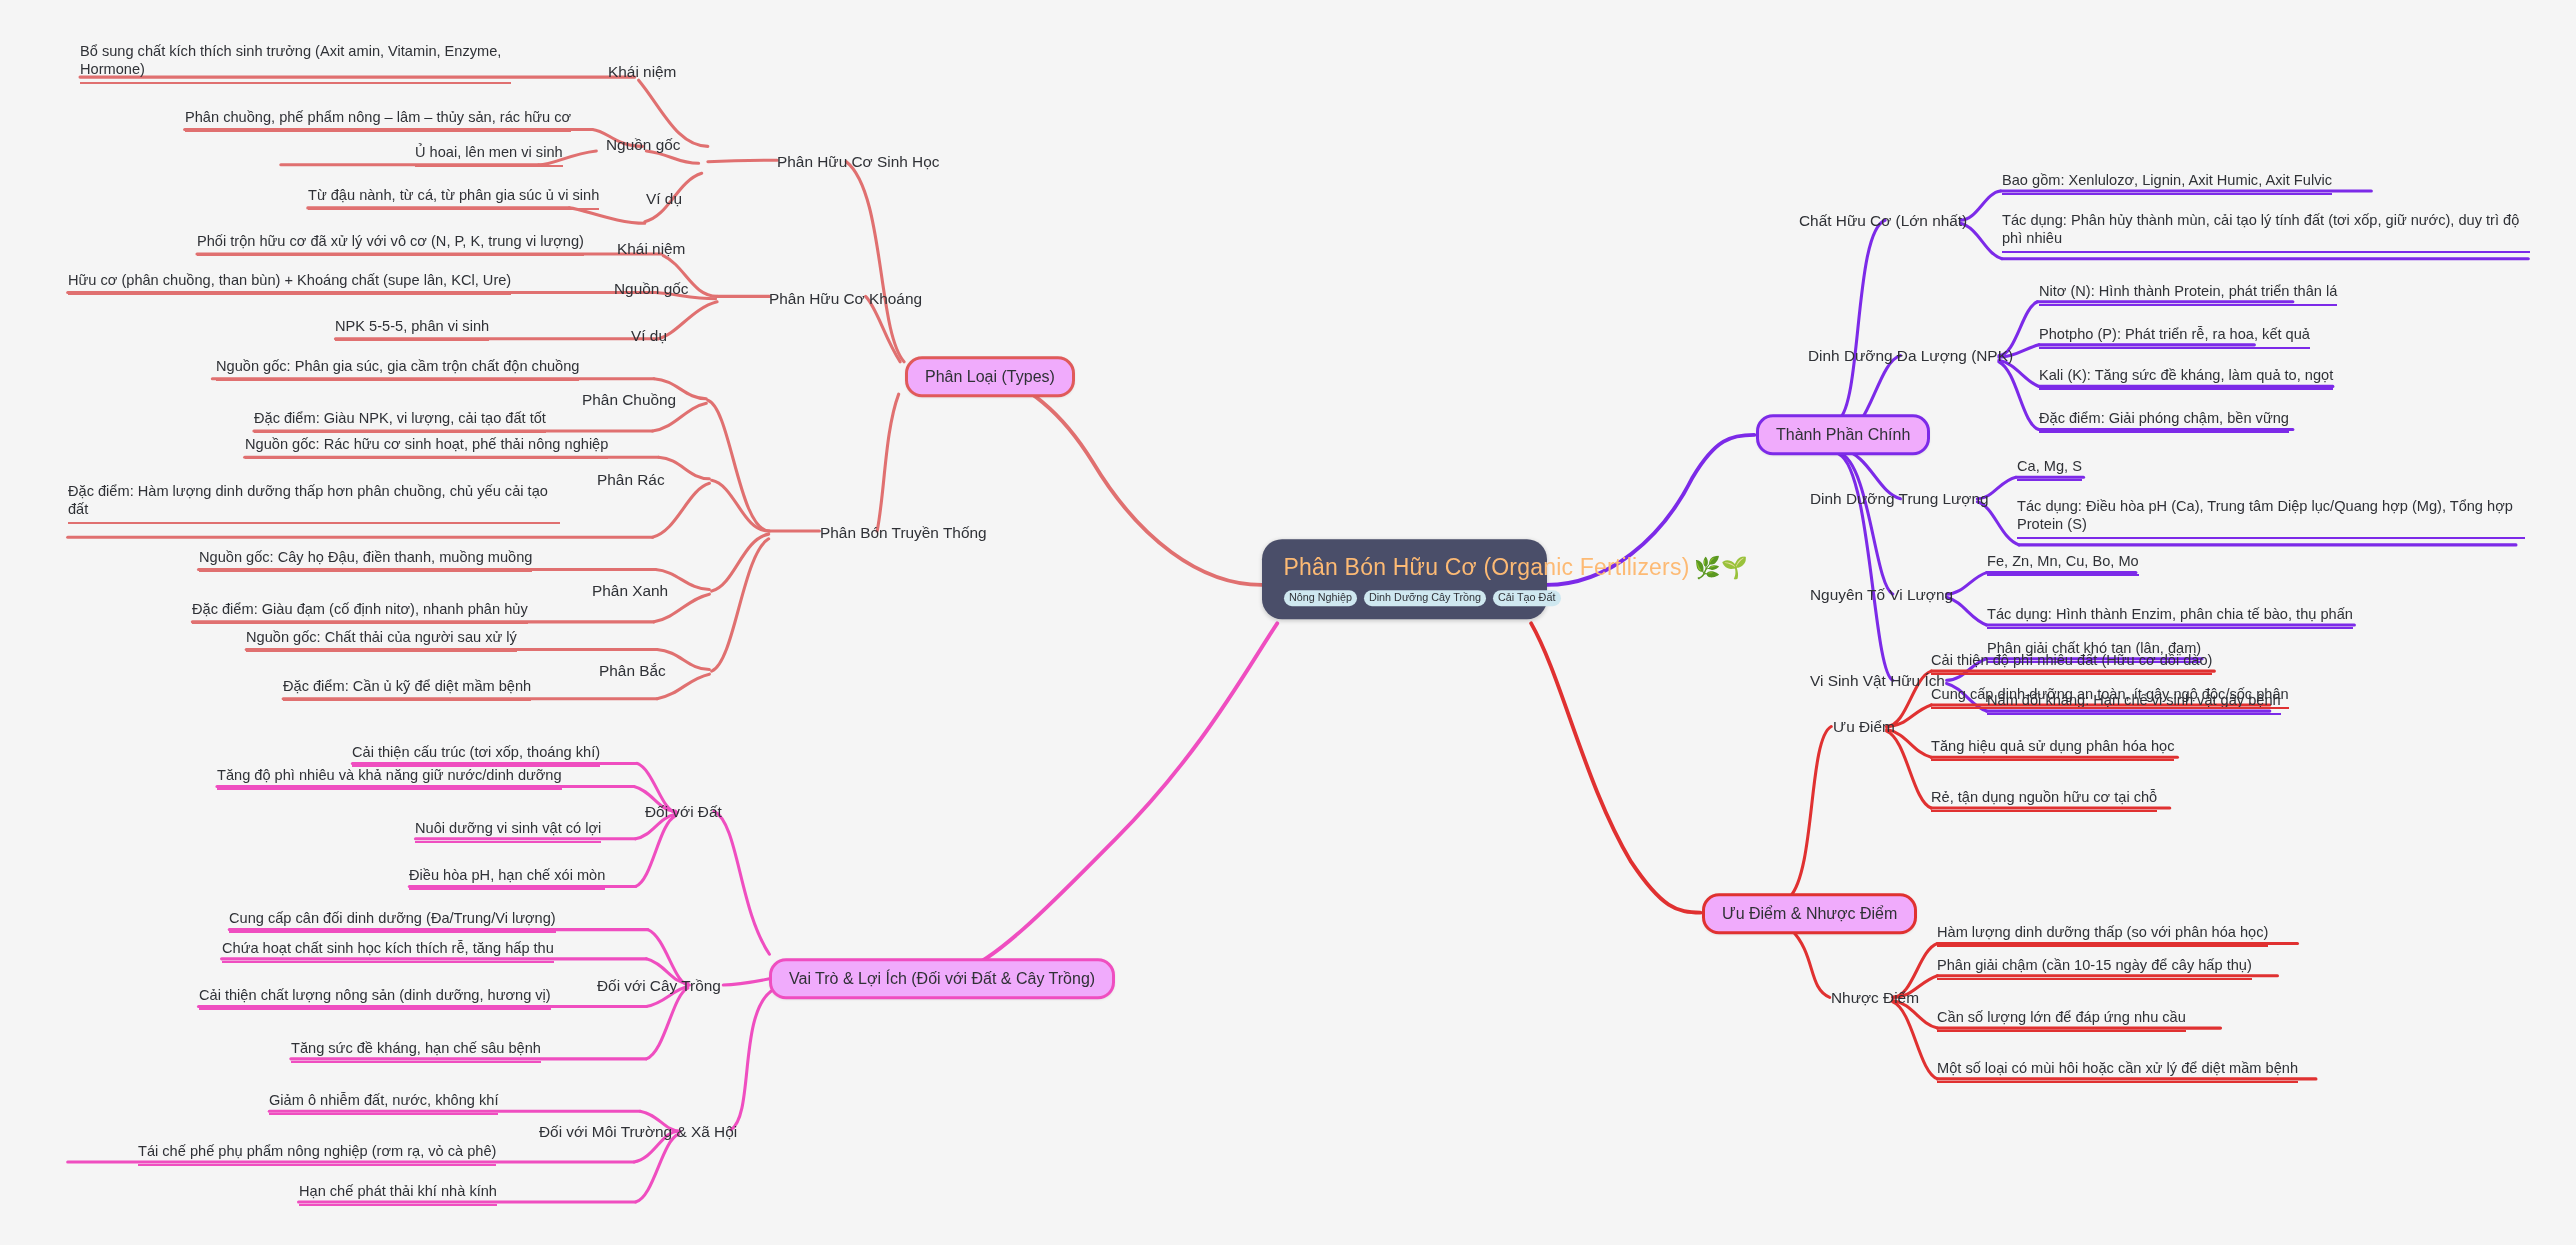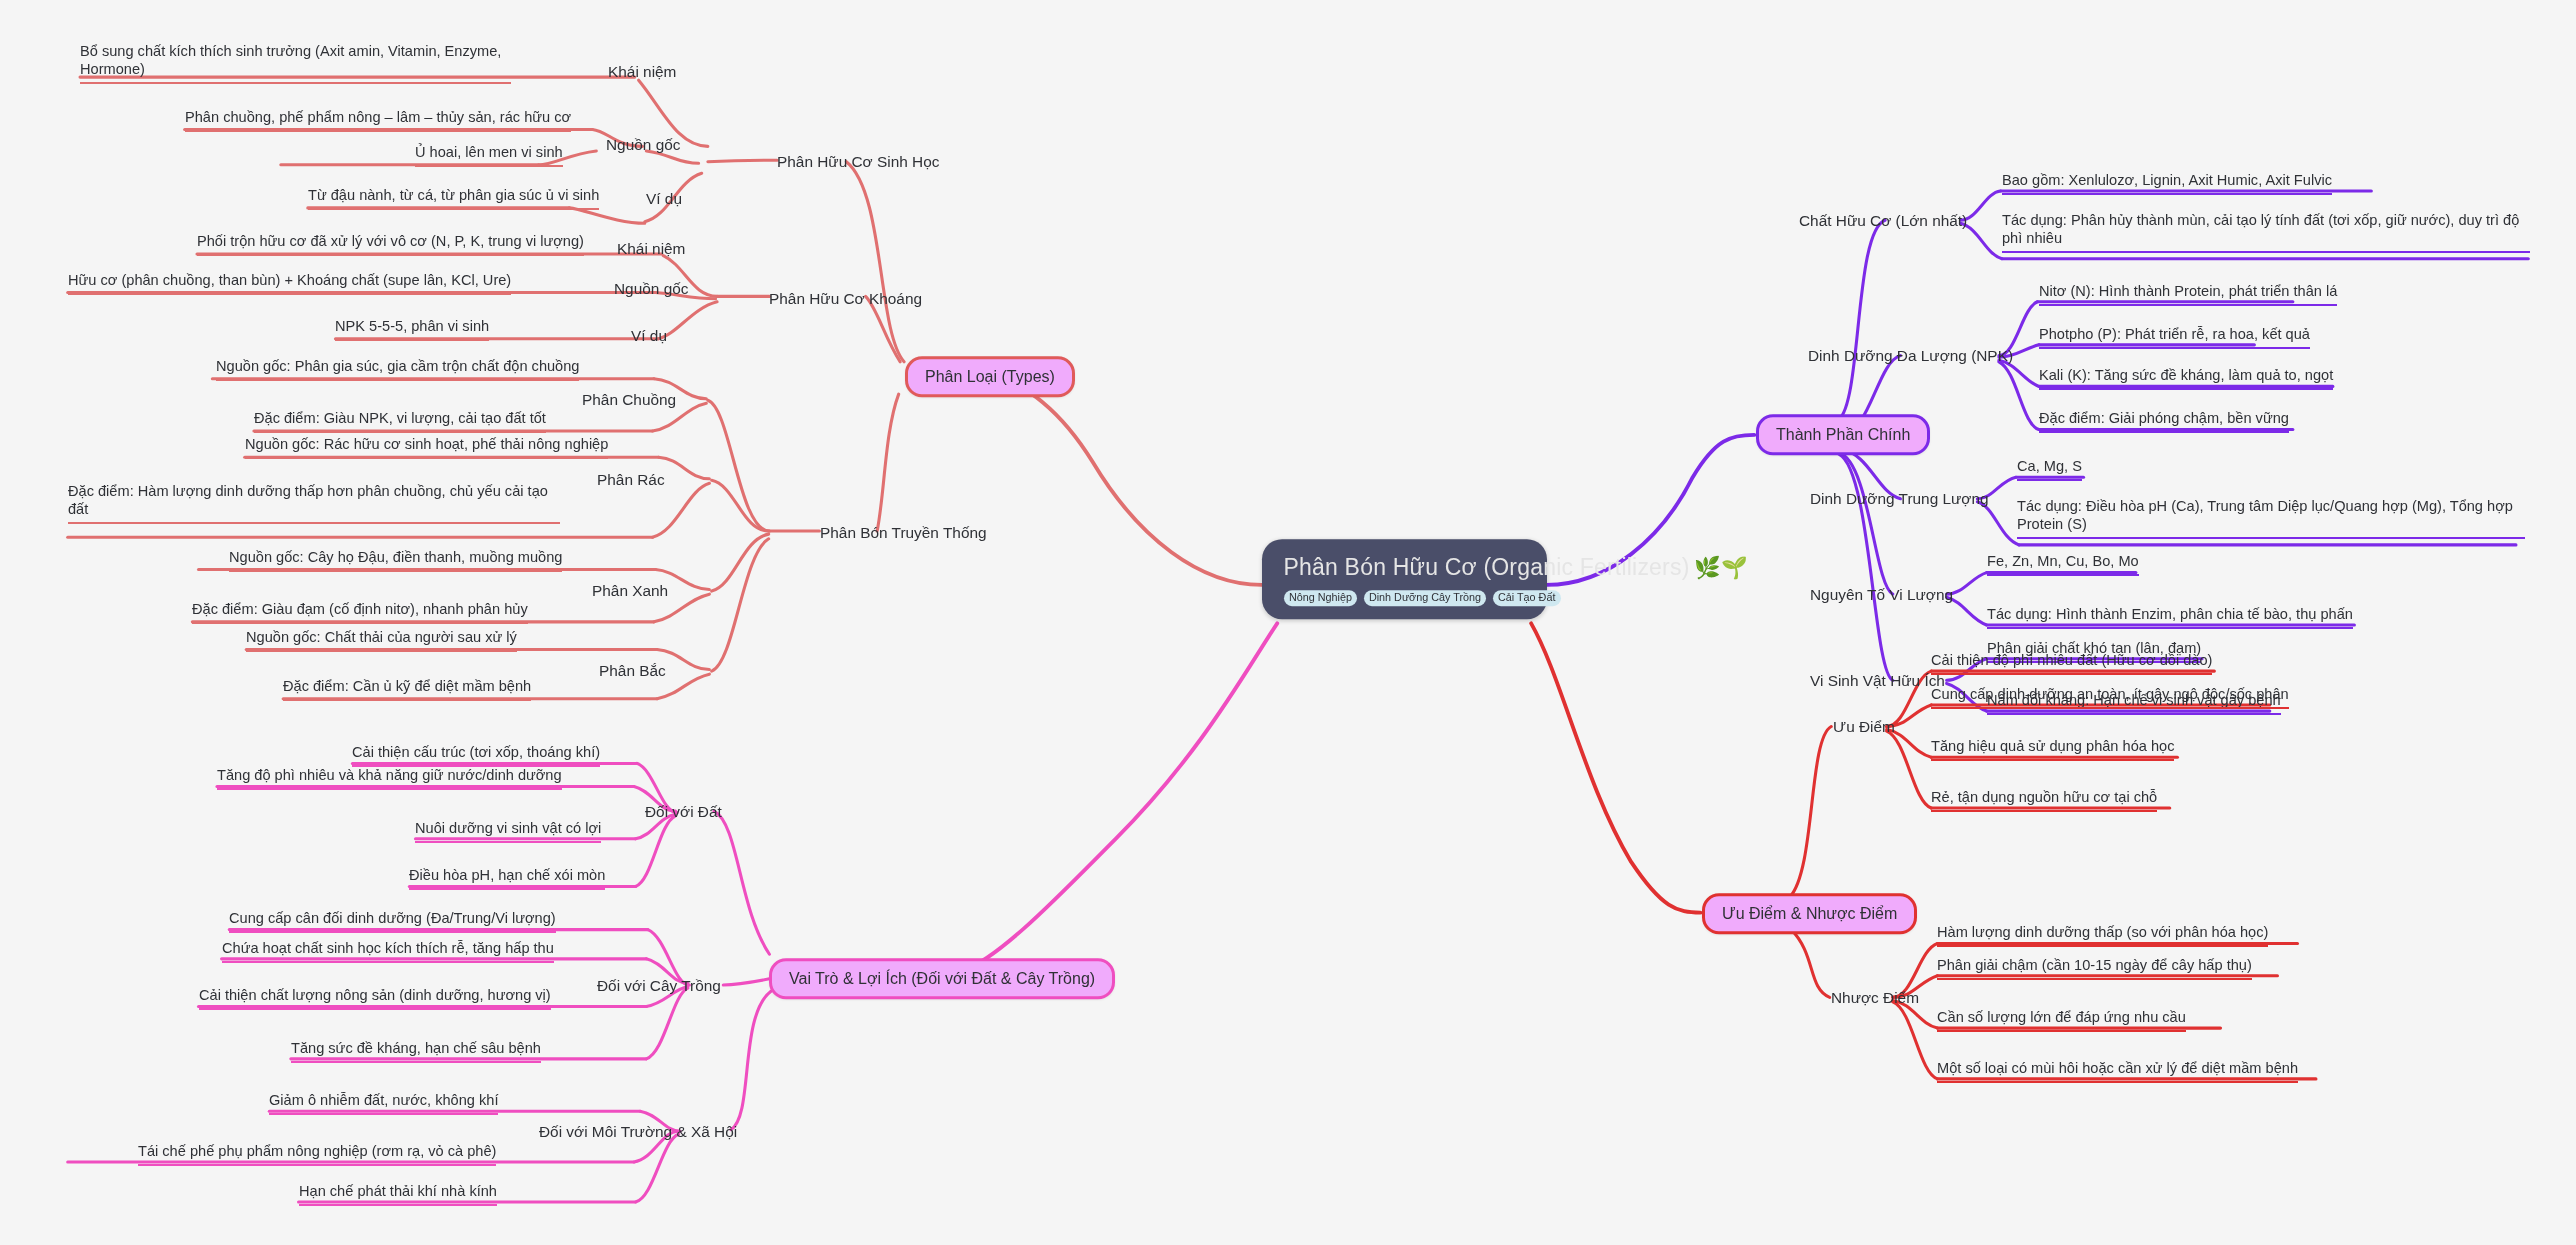--- a/index.html
+++ b/index.html
@@ -24,21 +24,21 @@
   .node.wrap{white-space:normal;}
 
   
   .root{
     background:#4a4e69;
     border-radius:20px;
     padding:14px 21.5px 12.3px 21.5px;
     box-shadow:0 1.5px 4.6px rgba(0,0,0,.18);
   }
   .root-title{
-    color:#e5e5e5;
+    color:#fdba74;
     font-size:23px;
     letter-spacing:0.2px;
     display:block;
     margin-bottom:7.7px;
   }
   .root-tags{display:flex;gap:6.2px;}
   .tag{
     background:#cfe8f0;
     color:#2f3136;
     font-size:10.8px;
@@ -317,21 +317,21 @@
   </div>
   <div class="node leaf red" style="left:254px;top:409px;">
     <span>Đặc điểm: Giàu NPK, vi lượng, cải tạo đất tốt</span>
   </div>
   <div class="node leaf red" style="left:245px;top:435px;">
     <span>Nguồn gốc: Rác hữu cơ sinh hoạt, phế thải nông nghiệp</span>
   </div>
   <div class="node leaf red wrap" style="left:68px;top:482px;width:492px;">
     <span>Đặc điểm: Hàm lượng dinh dưỡng thấp hơn phân chuồng, chủ yếu cải tạo đất</span>
   </div>
-  <div class="node leaf red" style="left:199px;top:548px;margin-left:30px;">
+  <div class="node leaf red" style="left:199px;top:548px;">
     <span>Nguồn gốc: Cây họ Đậu, điền thanh, muồng muồng</span>
   </div>
   <div class="node leaf red" style="left:192px;top:600px;">
     <span>Đặc điểm: Giàu đạm (cố định nitơ), nhanh phân hủy</span>
   </div>
   <div class="node leaf red" style="left:246px;top:628px;">
     <span>Nguồn gốc: Chất thải của người sau xử lý</span>
   </div>
   <div class="node leaf red" style="left:283px;top:677px;">
     <span>Đặc điểm: Cần ủ kỹ để diệt mầm bệnh</span>

